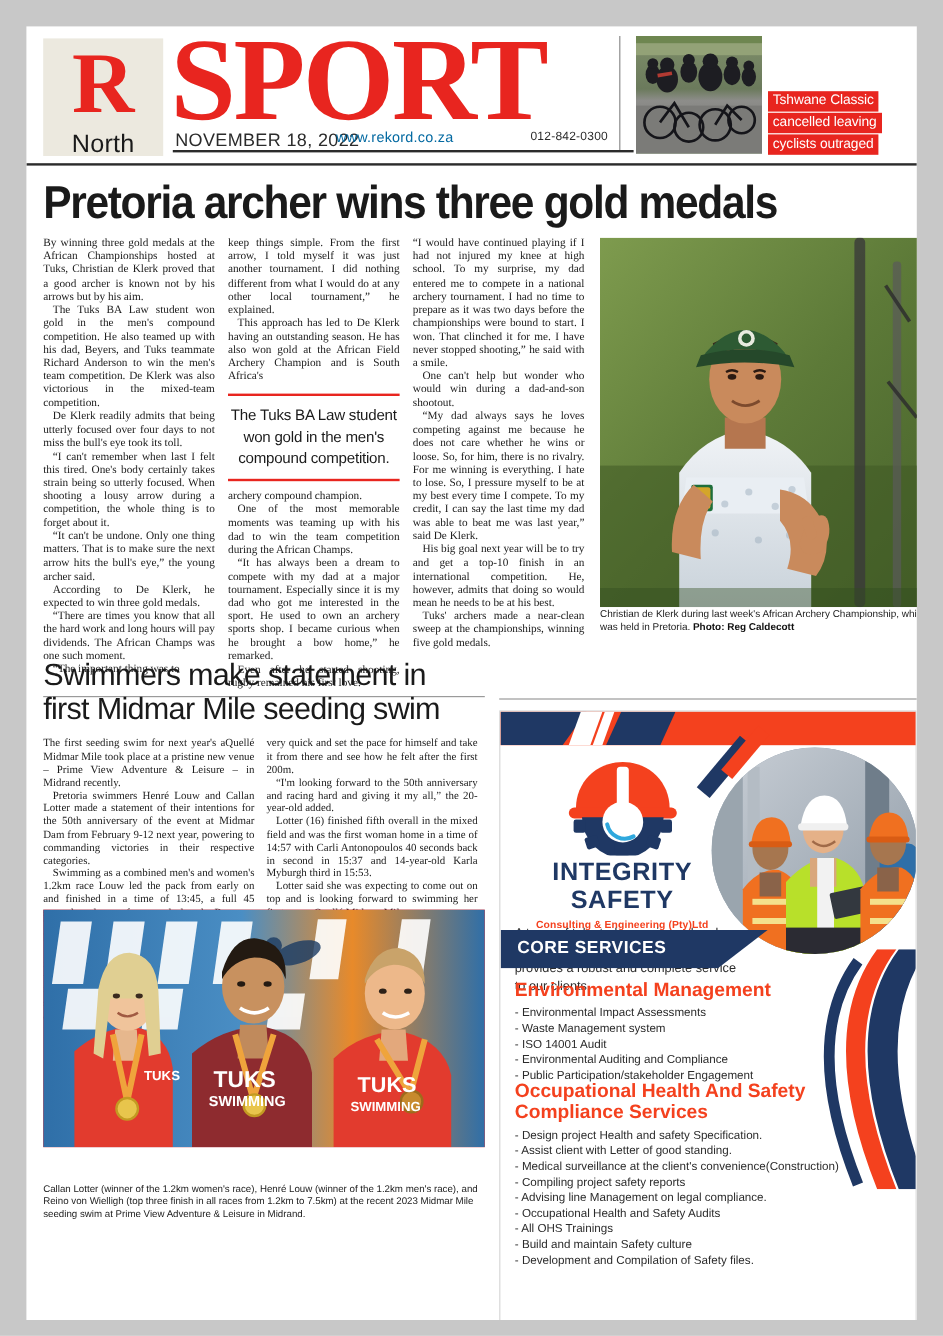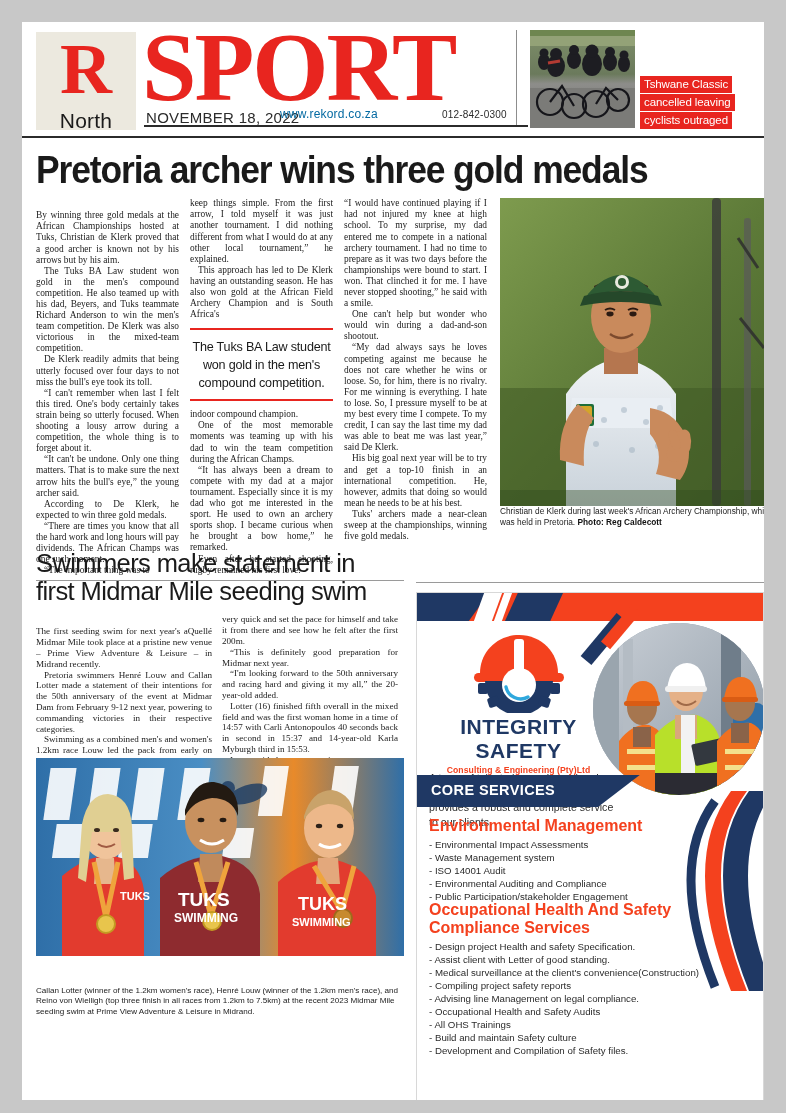--- a/index.html
+++ b/index.html
@@ -90,21 +90,21 @@
     letter-spacing: -1.2px; line-height: 1.02;
     font-stretch: condensed;
     transform: scaleX(0.92); transform-origin: left center;
   }
   .lead-body {
     position: relative;
     margin: 9px 14px 0 14px;
     height: 340px;
   }
   .col { position: absolute; top: 0; width: 143px; }
-  .col.c1 { left: 0; margin-top: 12px; }
+  .col.c1 { left: 0; }
   .col.c2 { left: 154px; }
   .col.c3 { left: 308px; }
   .col p, .bodytext p {
     font-family: "Liberation Serif", serif;
     font-size: 9.4px; line-height: 11.1px;
     color: #1b1b1b; text-align: justify;
     text-indent: 8px;
   }
   .col p.first, .bodytext p.first { text-indent: 0; }
 
@@ -381,21 +381,21 @@
       <p>“There are times you know that all the hard work and long hours will pay dividends. The African Champs was one such moment.</p>
       <p>“The important thing was to</p>
     </div>
 
     <div class="col c2">
       <p class="first">keep things simple. From the first arrow, I told myself it was just another tournament. I did nothing different from what I would do at any other local tournament,” he explained.</p>
       <p>This approach has led to De Klerk having an outstanding season. He has also won gold at the African Field Archery Champion and is South Africa's</p>
       <div class="pullquote">
         <span>The Tuks BA Law student won gold in the men's compound competition.</span>
       </div>
-      <p class="first">indoor compound champion.</p>
+      <p class="first">archery compound champion.</p>
       <p>One of the most memorable moments was teaming up with his dad to win the team competition during the African Champs.</p>
       <p>“It has always been a dream to compete with my dad at a major tournament. Especially since it is my dad who got me interested in the sport. He used to own an archery sports shop. I became curious when he brought a bow home,” he remarked.</p>
       <p>Even after he started shooting, rugby remained his first love.</p>
     </div>
 
     <div class="col c3">
       <p class="first">“I would have continued playing if I had not injured my knee at high school. To my surprise, my dad entered me to compete in a national archery tournament. I had no time to prepare as it was two days before the championships were bound to start. I won. That clinched it for me. I have never stopped shooting,” he said with a smile.</p>
       <p>One can't help but wonder who would win during a dad-and-son shootout.</p>
       <p>“My dad always says he loves competing against me because he does not care whether he wins or loose. So, for him, there is no rivalry. For me winning is everything. I hate to lose. So, I pressure myself to be at my best every time I compete. To my credit, I can say the last time my dad was able to beat me was last year,” said De Klerk.</p>
       <p>His big goal next year will be to try and get a top-10 finish in an international competition. He, however, admits that doing so would mean he needs to be at his best.</p>
@@ -482,21 +482,20 @@
     <div class="sec2-body">
       <div class="col c1">
         <p class="first">The first seeding swim for next year's aQuellé Midmar Mile took place at a pristine new venue – Prime View Adventure &amp; Leisure – in Midrand recently.</p>
         <p>Pretoria swimmers Henré Louw and Callan Lotter made a statement of their intentions for the 50th anniversary of the event at Midmar Dam from February 9-12 next year, powering to commanding victories in their respective categories.</p>
         <p>Swimming as a combined men's and women's 1.2km race Louw led the pack from early on and finished in a time of 13:45, a full 45 seconds clear of second-placed Rossouw Venter, who was just three seconds ahead of Reino von Wielligh.</p>
         <p>“This shorter swim was fun. Getting back into the cold water was a bit of a challenge and the wind picked up a little bit from this morning, but it was definitely a good swim,” said Louw, who has come back from injury and also won the 3km race earlier in the day.</p>
         <p>According to Louw, his plan was to go out</p>
       </div>
       <div class="col c2">
         <p class="first">very quick and set the pace for himself and take it from there and see how he felt after the first 200m.</p>
-        <p>“This is definitely good preparation for Midmar next year.</p>
         <p>“I'm looking forward to the 50th anniversary and racing hard and giving it my all,” the 20-year-old added.</p>
         <p>Lotter (16) finished fifth overall in the mixed field and was the first woman home in a time of 14:57 with Carli Antonopoulos 40 seconds back in second in 15:37 and 14-year-old Karla Myburgh third in 15:53.</p>
         <p>Lotter said she was expecting to come out on top and is looking forward to swimming her first-ever aQuellé Midmar Mile next year.</p>
         <p>“I'm hoping for a win there. I was supposed to do it this year but then it was too close to Nationals. So, I decided to plan everything else so that I can go and swim Midmar next year,” said Lotter, who also finished second in the 3km event on Sunday.</p>
       </div>
     </div>
 
     <div class="swim-photo">
       <svg width="368" height="198" viewBox="0 0 368 198">
         <defs>

